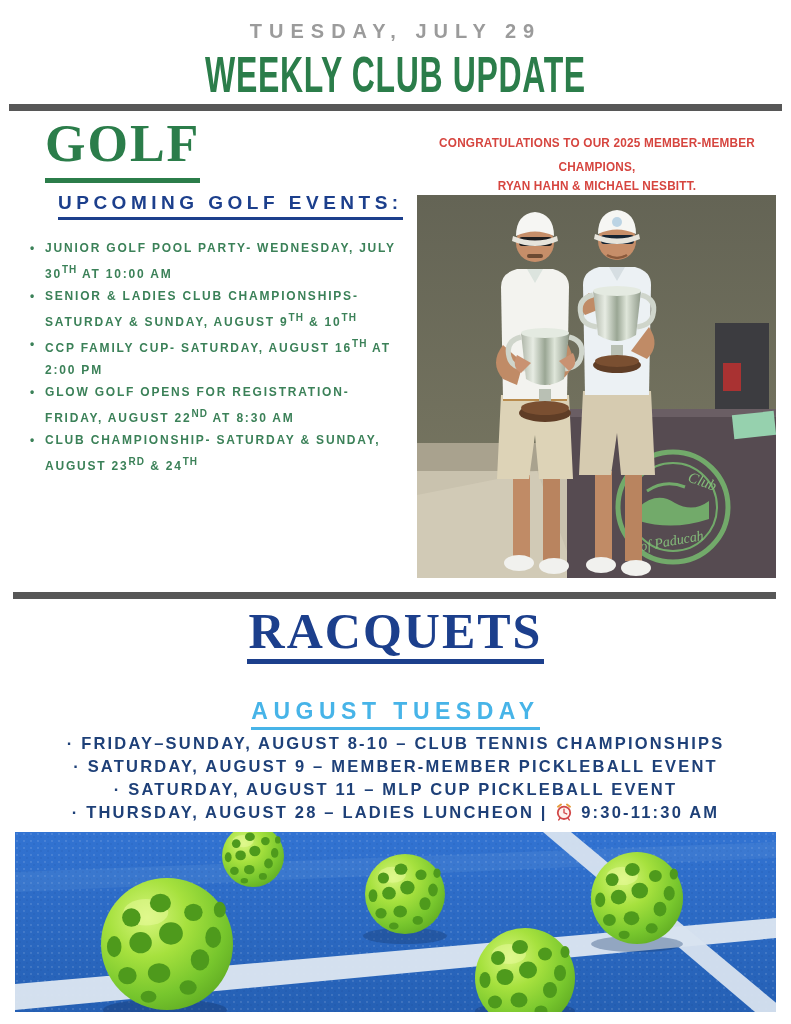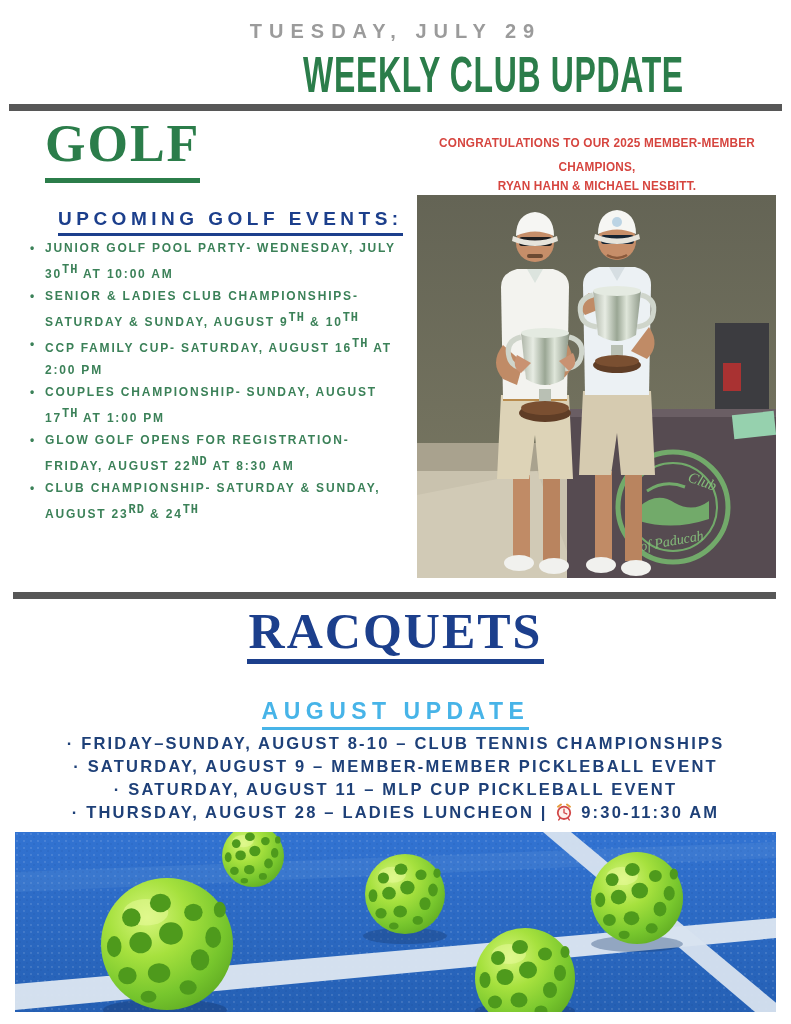--- a/index.html
+++ b/index.html
@@ -11,51 +11,51 @@
     position:relative; width:791px; height:1024px; margin:0 auto;
     background:#ffffff; overflow:hidden;
     font-family:"Liberation Sans", sans-serif;
   }
   
   .date-line{
     position:absolute; top:20px; left:0; width:100%; text-align:center;
     color:var(--gray); font-size:20px; font-weight:bold; letter-spacing:7px;
   }
   .main-title{
-    position:absolute; top:46px; left:0; width:100%; text-align:right; height:52px;
+    position:absolute; top:46px; left:0; width:100%; text-align:center; height:52px;
   }
   .main-title span{
     display:inline-block; font-size:50px; font-weight:bold; color:var(--green);
     letter-spacing:1px; transform:scale(0.64,1.0); transform-origin:center top;
     white-space:nowrap;
   }
   .divider{position:absolute; left:9px; width:773px; height:7px; background:var(--divider);}
   .divider.top{top:104px;}
   .divider.mid{top:592px; left:13px; width:763px;}
   
   .golf-heading{
     position:absolute; left:45px; top:118px;
     font-family:"Liberation Serif", serif; font-weight:bold; font-size:52px;
     color:var(--green); letter-spacing:2px;
     border-bottom:5px solid var(--green); padding-bottom:8px; line-height:1.0;
   }
   .golf-subheading{
     position:absolute; left:58px; top:192px;
     color:var(--navy); font-weight:bold; font-size:19px; letter-spacing:4.5px;
-    border-bottom:3px solid var(--navy); padding-bottom:3px; white-space:nowrap;margin-top:16px;
+    border-bottom:3px solid var(--navy); padding-bottom:3px; white-space:nowrap;
   }
   ul.golf-events{
     position:absolute; left:30px; top:237px; width:372px;
     margin:0; padding:0; list-style:none;
     color:var(--list-green); font-weight:bold; font-size:12px;
     letter-spacing:1.8px; line-height:22px;
   }
   ul.golf-events li{position:relative; padding-left:15px;}
   ul.golf-events li::before{content:"\2022"; position:absolute; left:0; top:0;}
-  ul.golf-events sup{font-size:12px; vertical-align:5px; letter-spacing:1px;font-family:Liberation Mono, monospace;}
+  ul.golf-events sup{font-size:10px; vertical-align:5px; letter-spacing:1px;}
   .congrats{
     position:absolute; left:408px; top:134px; width:378px; text-align:center;
     color:var(--red); font-weight:bold; font-size:12px; line-height:21px;
     letter-spacing:0.2px;
   }
   .congrats .cline{display:block; transform:scale(0.98,1.12); transform-origin:center;}
   .champ-photo{
     position:absolute; left:417px; top:195px; width:359px; height:383px; overflow:hidden;
   }
   .champ-photo svg{display:block; width:100%; height:100%;}
@@ -99,21 +99,20 @@
     <span>WEEKLY CLUB UPDATE</span>
   </div>
   <div class="divider top"></div>
 
   <div class="golf-heading">GOLF</div>
   <div class="golf-subheading">UPCOMING GOLF EVENTS:</div>
   <ul class="golf-events" id="golf-events">
       <li>JUNIOR GOLF POOL PARTY- WEDNESDAY, JULY 30<sup>TH</sup> AT 10:00 AM</li>
       <li>SENIOR &amp; LADIES CLUB CHAMPIONSHIPS- SATURDAY &amp; SUNDAY, AUGUST 9<sup>TH</sup> &amp; 10<sup>TH</sup></li>
       <li>CCP FAMILY CUP- SATURDAY, AUGUST 16<sup>TH</sup> AT 2:00 PM</li>
-      <li>COUPLES CHAMPIONSHIP- SUNDAY, AUGUST 17<sup>TH</sup> AT 1:00 PM</li>
       <li>GLOW GOLF OPENS FOR REGISTRATION- FRIDAY, AUGUST 22<sup>ND</sup> AT 8:30 AM</li>
       <li>CLUB CHAMPIONSHIP- SATURDAY &amp; SUNDAY, AUGUST 23<sup>RD</sup> &amp; 24<sup>TH</sup></li>
     </ul>
 
   <div class="congrats">
     <span class="cline">CONGRATULATIONS TO OUR 2025 MEMBER-MEMBER CHAMPIONS,</span>
     <span class="cline">RYAN HAHN &amp; MICHAEL NESBITT.</span>
   </div>
 
   <div class="champ-photo">
@@ -210,21 +209,21 @@
       </g>
     </svg>
   </div>
 
   <div class="divider mid"></div>
 
   <div class="racquets-heading">
     <span>RACQUETS</span>
   </div>
   <div class="racquets-subheading">
-    <span>AUGUST UPDATE</span>
+    <span>AUGUST TUESDAY</span>
   </div>
   <ul class="racquet-events" id="racquet-events">
       <li>FRIDAY–SUNDAY, AUGUST 8-10 – CLUB TENNIS CHAMPIONSHIPS</li>
       <li>SATURDAY, AUGUST 9 – MEMBER-MEMBER PICKLEBALL EVENT</li>
       <li>SATURDAY, AUGUST 11 – MLP CUP PICKLEBALL EVENT</li>
       <li>THURSDAY, AUGUST 28 – LADIES LUNCHEON | <span class="clock-icon"><svg viewBox="0 0 24 24">
             <path d="M4 5 L8 2" stroke="#e59b3b" stroke-width="2.6" fill="none" stroke-linecap="round"></path>
             <path d="M20 5 L16 2" stroke="#e59b3b" stroke-width="2.6" fill="none" stroke-linecap="round"></path>
             <circle cx="12" cy="13" r="8.3" fill="#fdf3ee" stroke="#d24848" stroke-width="2.4"></circle>
             <path d="M12 13 L12 8.2 M12 13 L15.6 14.6" stroke="#d24848" stroke-width="1.8" fill="none" stroke-linecap="round"></path>

